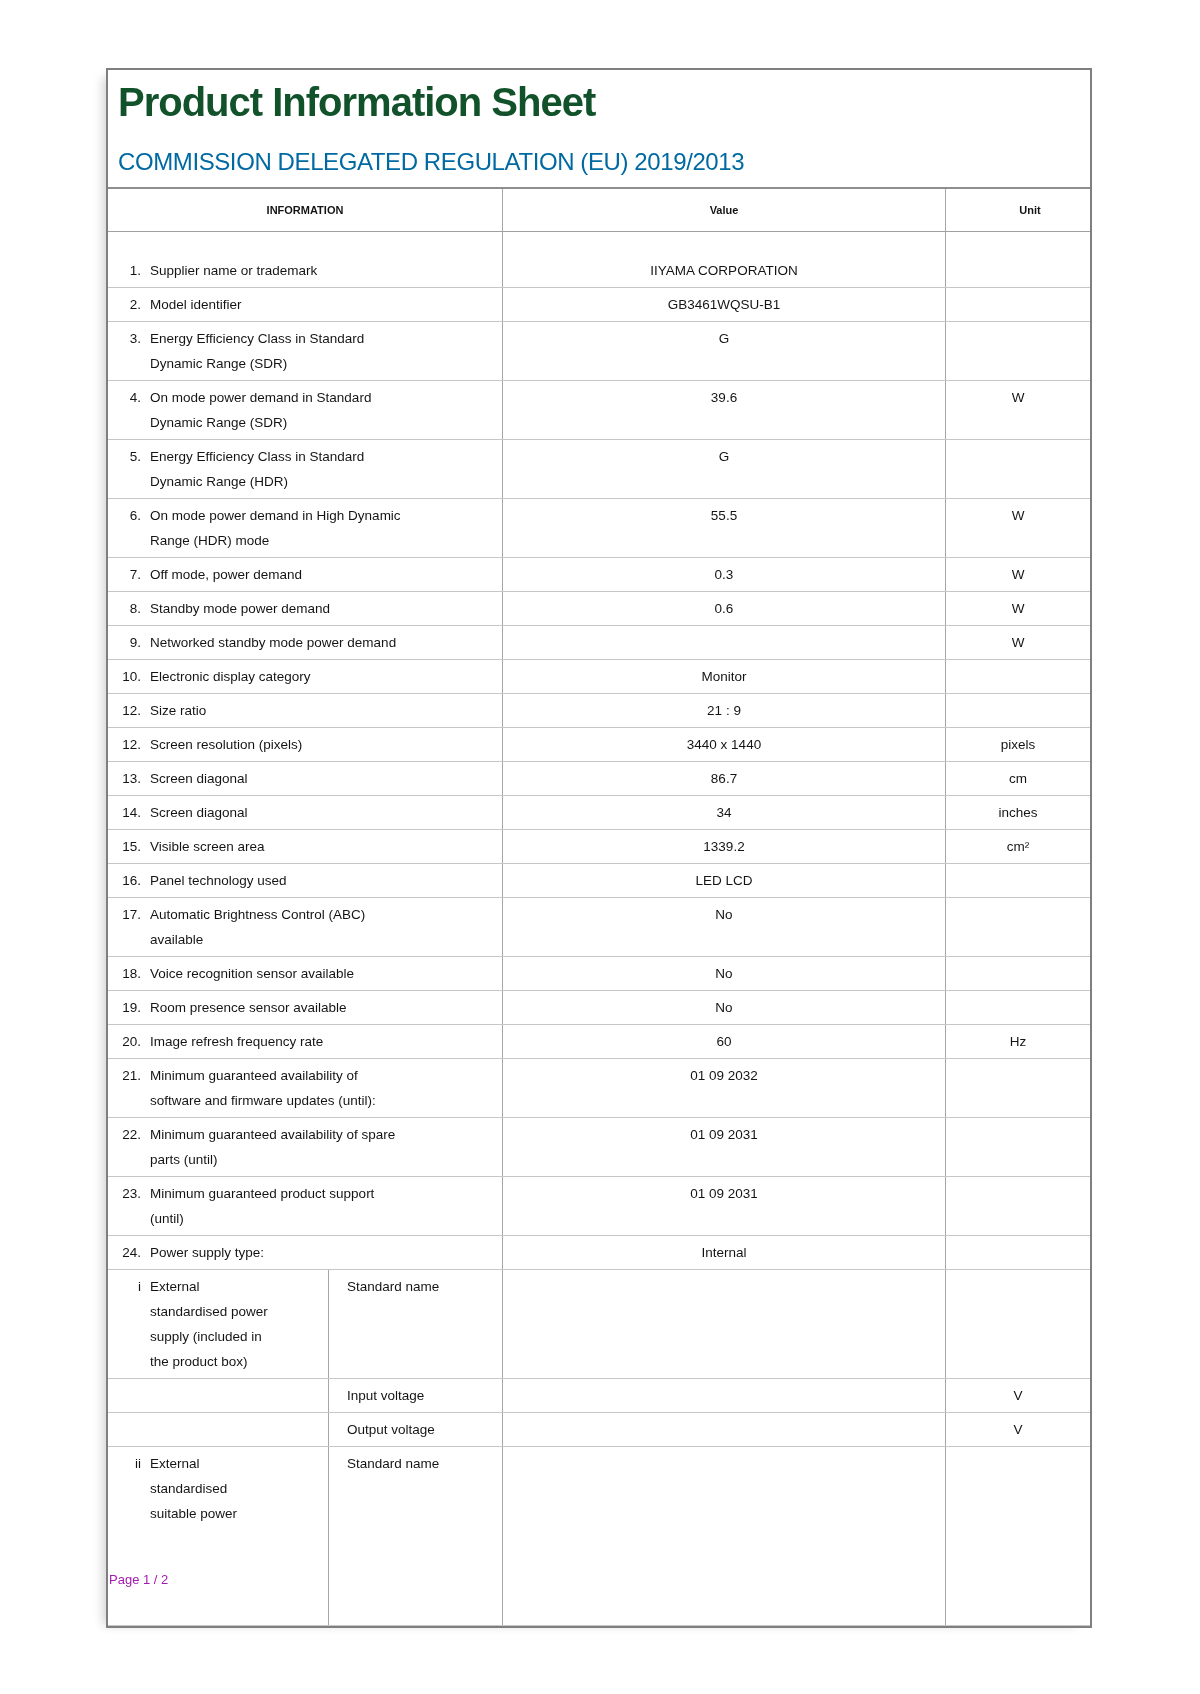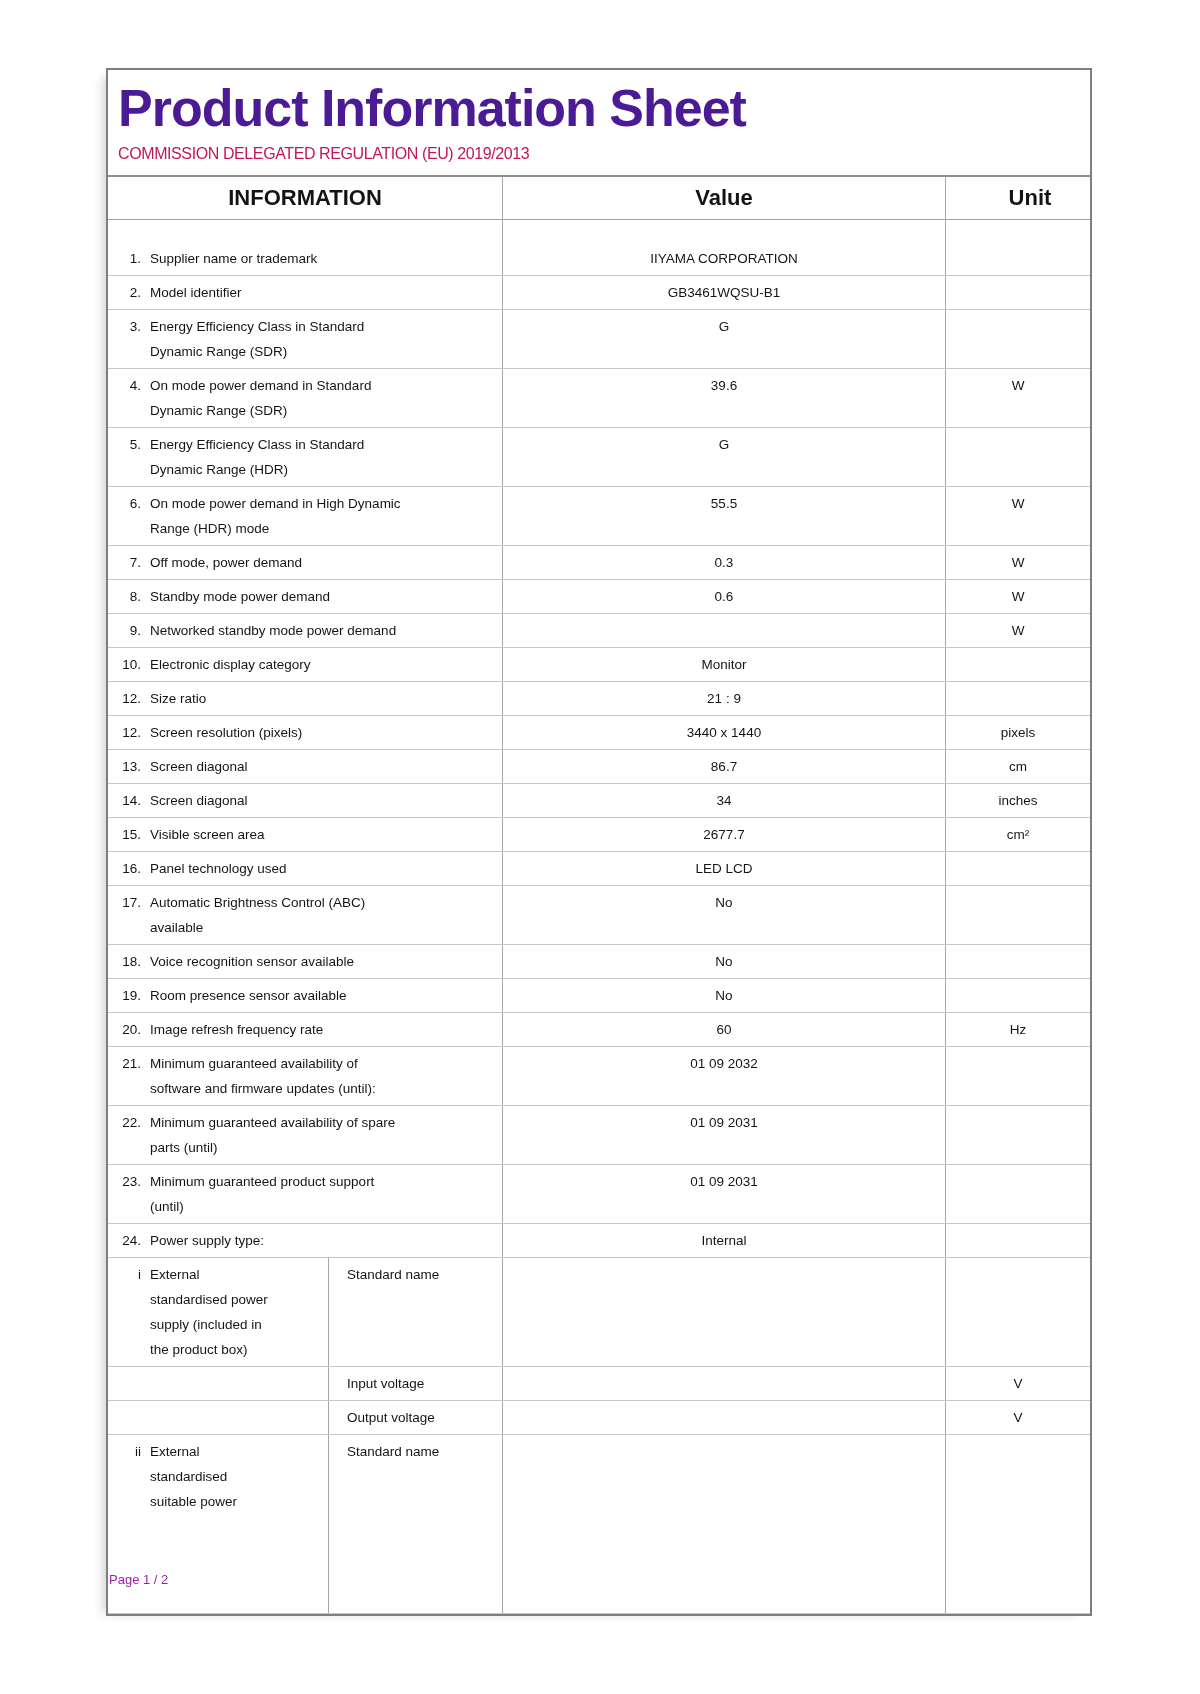--- a/index.html
+++ b/index.html
@@ -9,32 +9,32 @@
   }
   .scan{position:absolute;inset:0;filter:blur(0.45px) contrast(1.02);}
   .doc{
     position:absolute;left:106px;top:68px;width:986px;background:#fff;
     border:2px solid #7f7f7f;
     box-shadow:-9px 3px 10px -6px rgba(0,0,0,0.18);
     box-sizing:border-box;
   }
   .titleblock{padding:8px 14px 12px 10px;}
   .page-title{
-    font-size:52px;font-weight:bold;letter-spacing:-1px;color:#4c1d95;
+    font-size:40px;font-weight:bold;letter-spacing:-1px;color:#14532d;
     margin:2px 0 0 0;line-height:1.1;
   }
   .page-subtitle{
-    margin-top:8px;font-size:16px;letter-spacing:-0.4px;color:#be185d;line-height:1.1;
+    margin-top:25px;font-size:24px;letter-spacing:-0.4px;color:#0369a1;line-height:1.1;
   }
   
   .ptable{width:100%;}
   .thead{
     display:flex;align-items:flex-end;height:42px;
     border-top:2px solid #8e8e8e;border-bottom:1px solid #9f9f9f;
-    font-weight:bold;font-size:22px;
+    font-weight:bold;font-size:11px;
   }
   .c1{width:394px;box-sizing:border-box;}
   .c2{width:443px;box-sizing:border-box;border-left:1px solid #a5a5a5;}
   .c3{flex:1;box-sizing:border-box;border-left:1px solid #a5a5a5;padding-left:24px;}
   .thead .c1,.thead .c2,.thead .c3{text-align:center;height:100%;display:flex;align-items:center;justify-content:center;}
   .spacer{display:flex;height:22px;}
   .spacer .c2,.spacer .c3{height:100%;}
   .row{display:flex;border-bottom:1px solid #c6c6c6;font-size:13.5px;line-height:25px;}
   .row .info{width:394px;box-sizing:border-box;display:flex;padding:4px 6px 4px 0;}
   .num{width:42px;flex:none;text-align:right;padding-right:9px;box-sizing:border-box;}
@@ -185,21 +185,21 @@
               <span class="lbl">Screen diagonal</span>
             </div>
             <div class="val">34</div>
             <div class="unit">inches</div>
           </div>
           <div class="row">
             <div class="info">
               <span class="num">15.</span>
               <span class="lbl">Visible screen area</span>
             </div>
-            <div class="val">2677.7</div>
+            <div class="val">1339.2</div>
             <div class="unit">cm²</div>
           </div>
           <div class="row">
             <div class="info">
               <span class="num">16.</span>
               <span class="lbl">Panel technology used</span>
             </div>
             <div class="val">LED LCD</div>
             <div class="unit"></div>
           </div>

